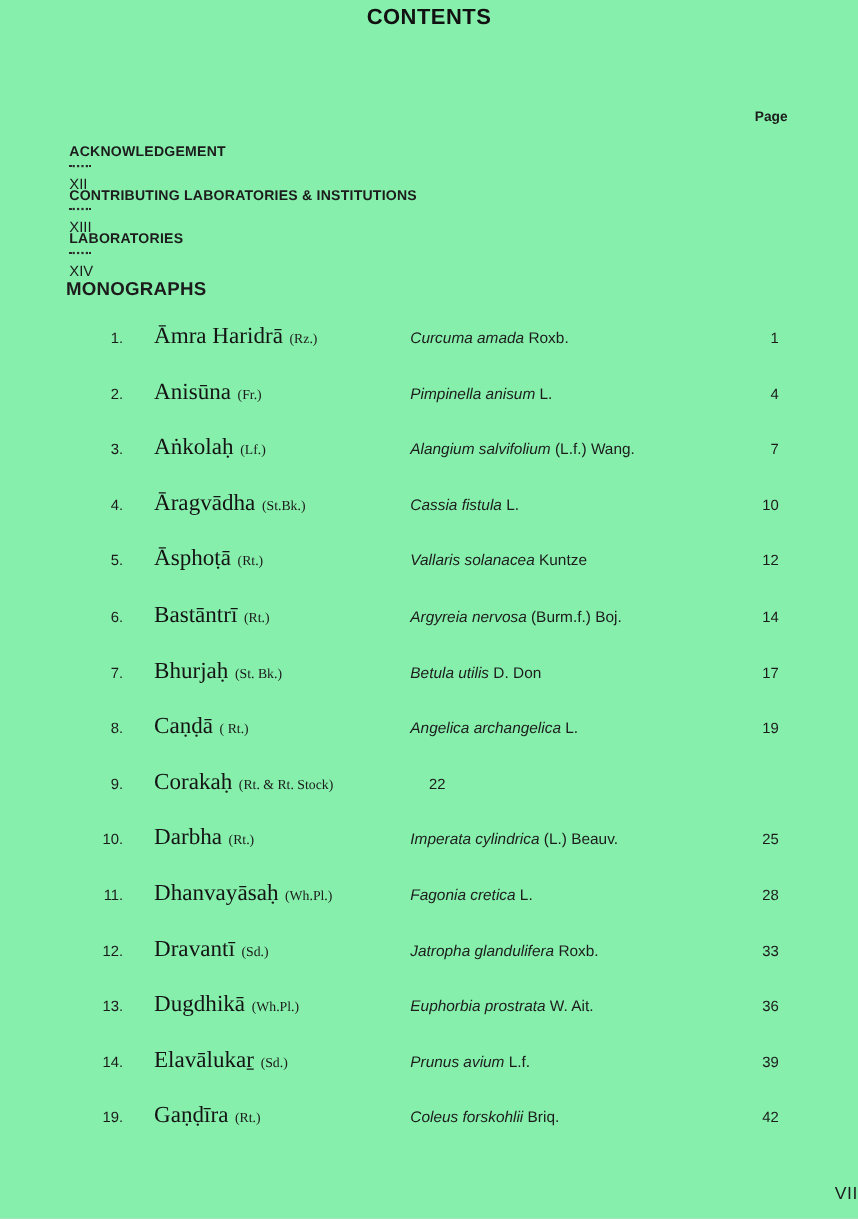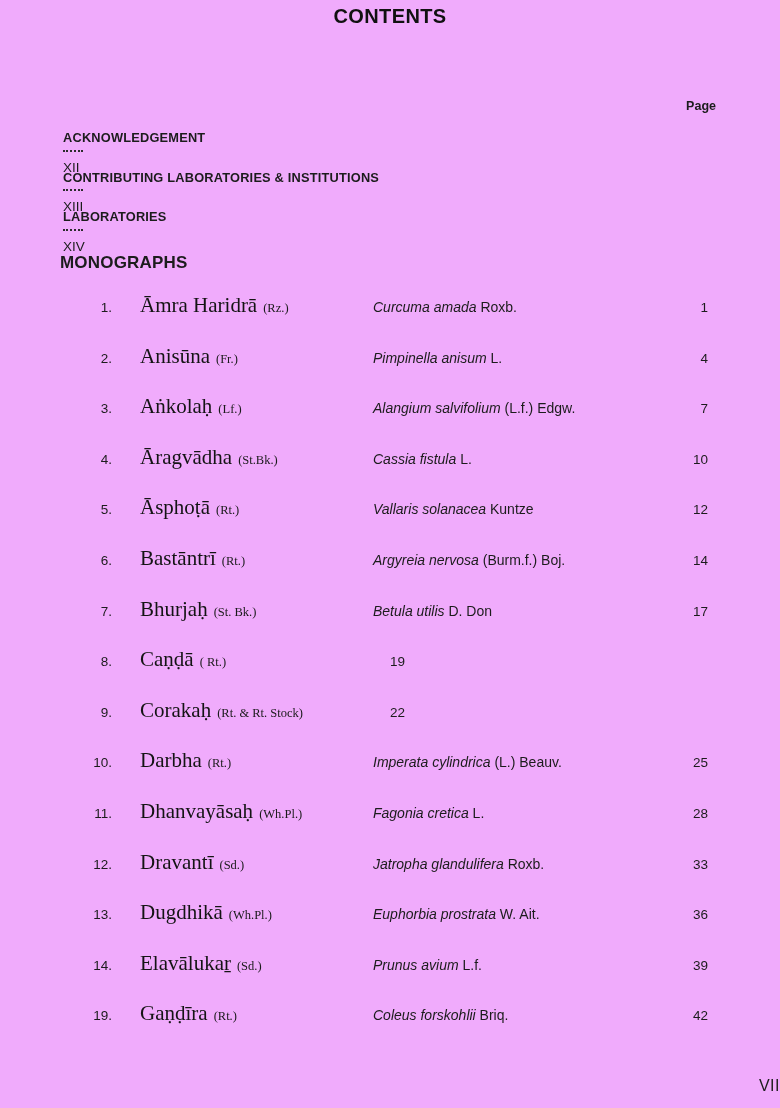--- a/index.html
+++ b/index.html
@@ -1,18 +1,18 @@
 <!DOCTYPE html>
 <html><head>
 <meta charset="utf-8">
 <style>
   html, body { margin: 0; padding: 0; background: #d9d9d9; }
   .page {
     width: 780px; height: 1108px;
-    background: #f0abfc;
+    background: #86efac;
     position: relative;
     margin: 0 auto;
     font-family: "Liberation Sans", sans-serif;
     color: #1c1c1c;
     overflow: hidden;
   }
   .title {
     text-align: center;
     font-size: 20px;
     font-weight: 700;
@@ -136,21 +136,21 @@
   <div class="entry">
     <span class="num">2.</span>
     <span class="name-wrap"><span class="sname">Anisūna</span> <span class="part">(Fr.)</span></span>
     <span class="bot"><span class="bi">Pimpinella anisum</span> <span class="br">L.</span></span>
     <span class="pg">4</span>
   </div>
 
   <div class="entry">
     <span class="num">3.</span>
     <span class="name-wrap"><span class="sname">Aṅkolaḥ</span> <span class="part">(Lf.)</span></span>
-    <span class="bot"><span class="bi">Alangium salvifolium</span> <span class="br">(L.f.) Edgw.</span></span>
+    <span class="bot"><span class="bi">Alangium salvifolium</span> <span class="br">(L.f.) Wang.</span></span>
     <span class="pg">7</span>
   </div>
 
   <div class="entry">
     <span class="num">4.</span>
     <span class="name-wrap"><span class="sname">Āragvādha</span> <span class="part">(St.Bk.)</span></span>
     <span class="bot"><span class="bi">Cassia fistula</span> <span class="br">L.</span></span>
     <span class="pg">10</span>
   </div>
 
@@ -171,20 +171,21 @@
   <div class="entry">
     <span class="num">7.</span>
     <span class="name-wrap"><span class="sname">Bhurjaḥ</span> <span class="part">(St. Bk.)</span></span>
     <span class="bot"><span class="bi">Betula utilis</span> <span class="br">D. Don</span></span>
     <span class="pg">17</span>
   </div>
 
   <div class="entry">
     <span class="num">8.</span>
     <span class="name-wrap"><span class="sname">Caṇḍā</span> <span class="part">( Rt.)</span></span>
+    <span class="bot"><span class="bi">Angelica archangelica</span> <span class="br">L.</span></span>
     <span class="pg">19</span>
   </div>
 
   <div class="entry">
     <span class="num">9.</span>
     <span class="name-wrap"><span class="sname">Corakaḥ</span> <span class="part">(Rt. &amp; Rt. Stock)</span></span>
     <span class="pg">22</span>
   </div>
 
   <div class="entry">

